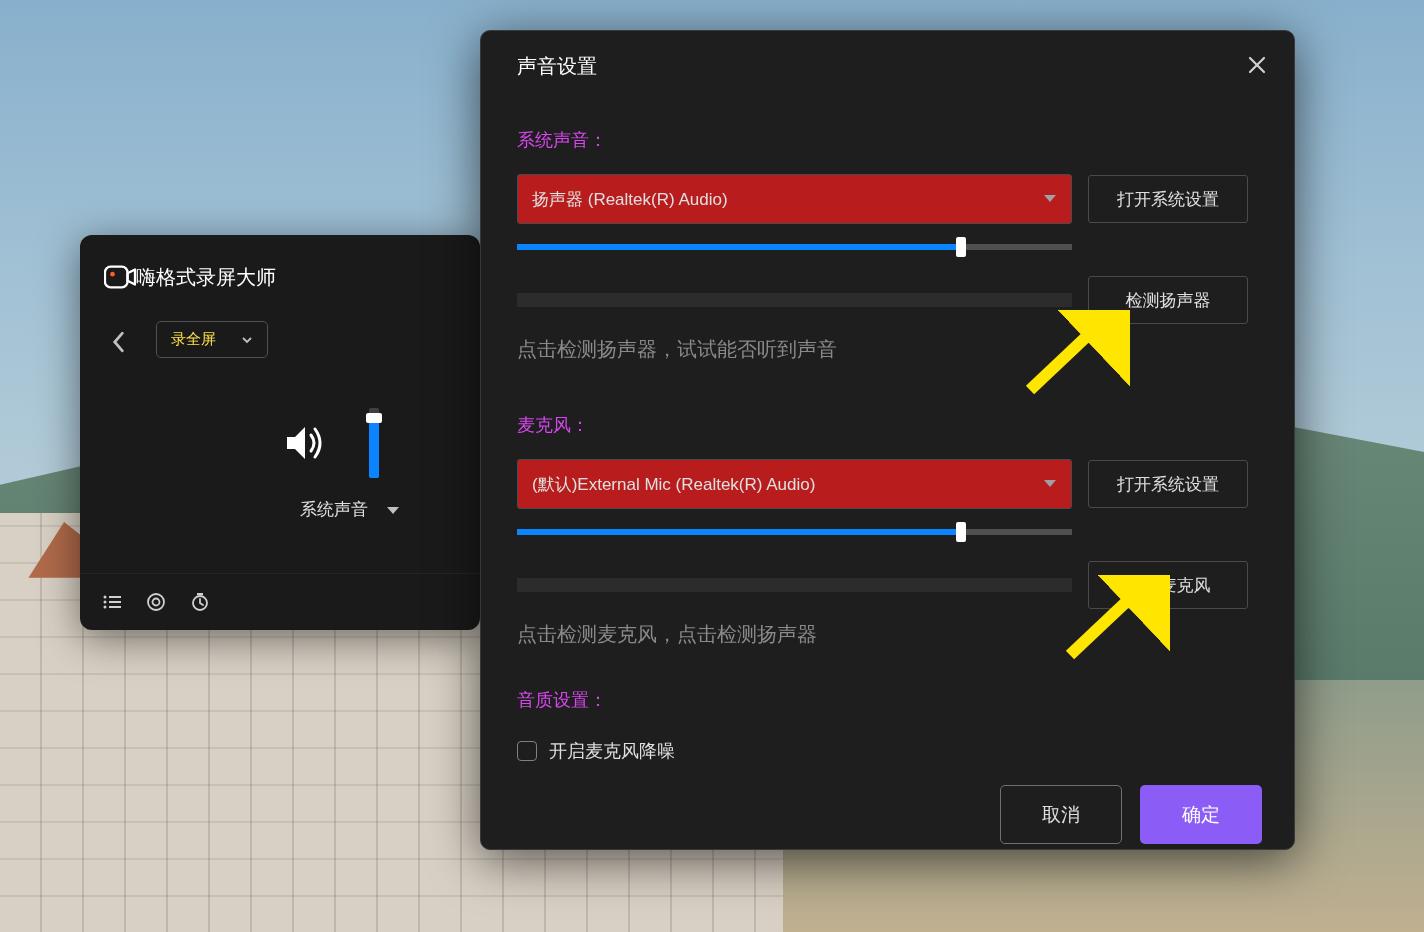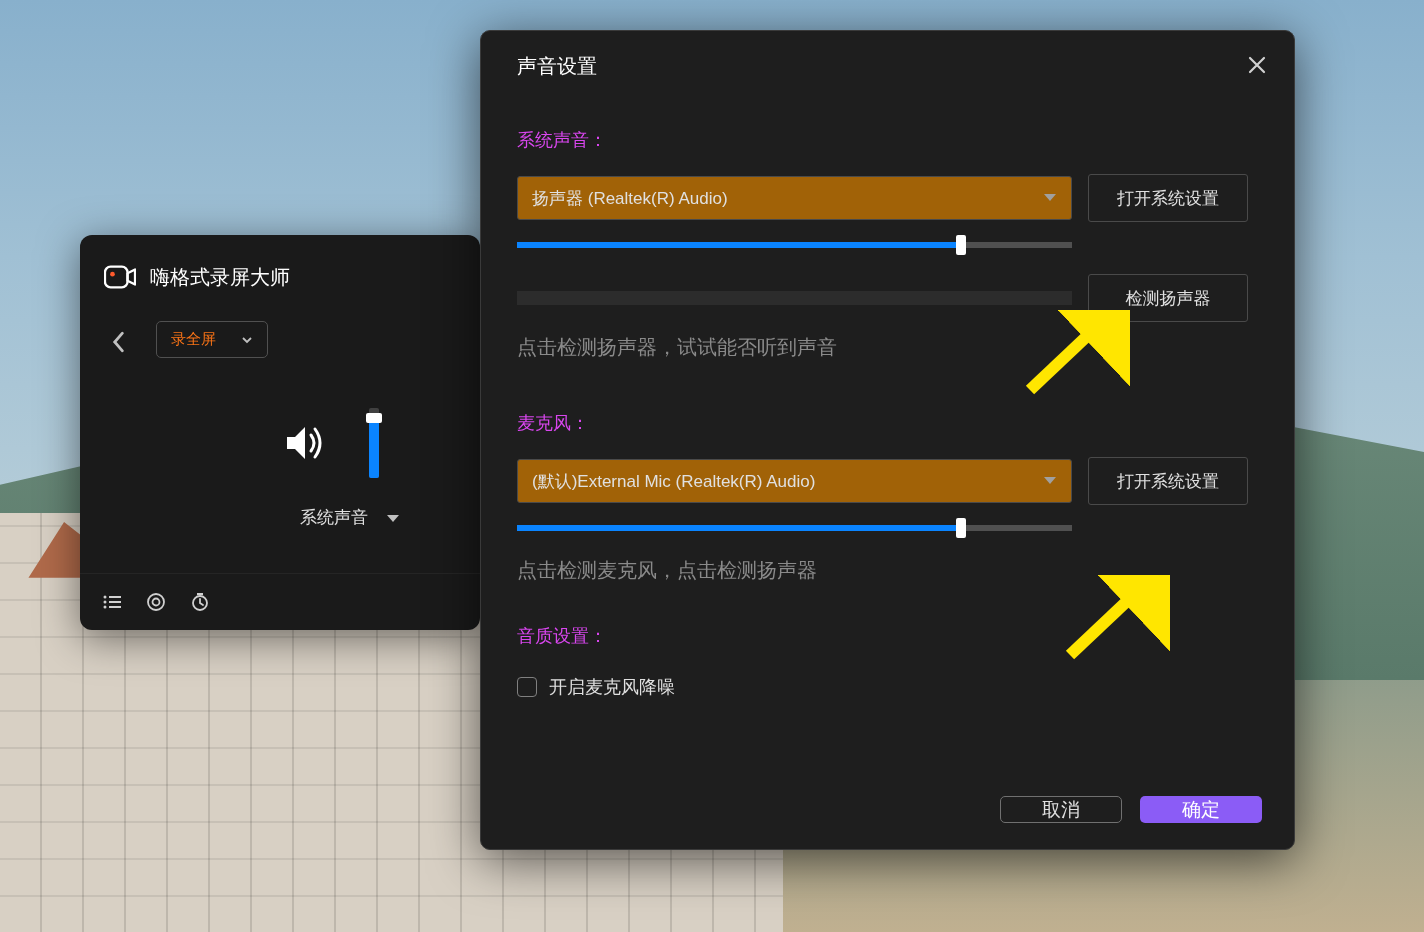--- a/index.html
+++ b/index.html
@@ -60,21 +60,21 @@
     border-radius: 12px;
     box-shadow: 0 8px 40px rgba(0,0,0,0.5);
     color: #e0e0e0;
     display: flex;
     flex-direction: column;
   }
   .recorder-header {
     display: flex;
     align-items: center;
     padding: 28px 24px 20px 24px;
-    gap: 14px;
+    gap: 0;
   }
   .recorder-header .logo {
     width: 32px; height: 28px;
   }
   .recorder-title {
     font-size: 20px;
     font-weight: 400;
     color: #fff;
   }
   .recorder-body {
@@ -90,21 +90,21 @@
   }
   .region-select {
     border: 1px solid #505050;
     border-radius: 5px;
     padding: 8px 14px;
     display: flex;
     align-items: center;
     gap: 25px;
     font-size: 15px;
     cursor: pointer;
-    color: #f97316;
+    color: #fde047;
   }
   .main-section {
     margin-top: 50px;
     display: flex;
     flex-direction: column;
     align-items: center;
     flex: 1;
   }
   .vol-row {
     display: flex;
@@ -132,21 +132,21 @@
   }
   .mini-vslider .knob {
     position: absolute;
     left: -3px; width: 16px; height: 10px;
     bottom: 78%;
     background: #fff;
     border-radius: 2px;
   }
   .sys-sound-label-row {
     padding-left: 140px;
-    margin-top: 28px;
+    margin-top: 20px;
     display: flex;
     align-items: flex-end;
     gap: 18px;
     font-size: 17px;
     color: #e0e0e0;
   }
   .recorder-footer {
     margin-top: auto;
     padding: 18px 22px;
     display: flex;
@@ -198,31 +198,31 @@
     margin-bottom: 22px;
   }
   .row {
     display: flex;
     align-items: center;
     gap: 16px;
     margin-bottom: 20px;
   }
   .device-select {
     flex: 0 0 555px;
-    height: 44px;
+    height: 50px;
     border: 1px solid #4a4a4a;
     border-radius: 3px;
     display: flex;
     align-items: center;
     justify-content: space-between;
     padding: 0 14px;
     font-size: 17px;
     cursor: pointer;
     color: #e0e0e0;
-    background: #a16207;
+    background: #b91c1c;
   }
   .side-btn {
     width: 160px;
     height: 48px;
     border: 1px solid #4a4a4a;
     border-radius: 3px;
     display: flex;
     align-items: center;
     justify-content: center;
     font-size: 17px;
@@ -284,21 +284,21 @@
     cursor: pointer;
   }
   .dialog-footer {
     display: flex;
     justify-content: flex-end;
     gap: 18px;
     padding: 22px 32px 26px 0;
   }
   .btn {
     width: 122px;
-    height: 27px;
+    height: 59px;
     border-radius: 5px;
     display: flex;
     align-items: center;
     justify-content: center;
     font-size: 19px;
     cursor: pointer;
   }
   .btn-cancel {
     border: 1.5px solid #707070;
     color: #e0e0e0;
@@ -454,20 +454,26 @@
       <div class="side-btn">
         <span>打开系统设置</span>
       </div>
     </div>
 
     <div class="hslider">
       <div class="fill" style="width:80%"></div>
       <div class="knob" style="left:80%"></div>
     </div>
 
+    <div class="row-level">
+      <div class="level-bar"></div>
+      <div class="side-btn">
+        <span>检测麦克风</span>
+      </div>
+    </div>
     <div class="hint hint2">点击检测麦克风，点击检测扬声器</div>
 
     <div class="section-label">音质设置：</div>
     <div class="checkbox-row">
       <div class="checkbox"></div>
       <span>开启麦克风降噪</span>
     </div>
 
   </div>
 

